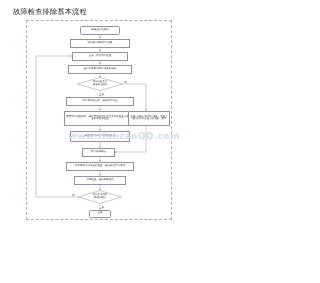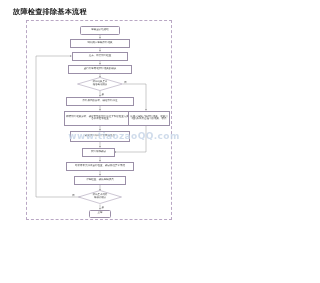--- a/index.html
+++ b/index.html
@@ -7,21 +7,21 @@
     width:200px;height:283px;
     background:#ffffff;
     font-family:"DejaVu Sans","Liberation Sans",sans-serif;
     overflow:hidden;
     position:relative;
   }
   #page-title{
     position:absolute;
     left:13px; top:7px;
     font-size:7.2px;
-    font-weight:bold;
+    font-weight:normal;
     color:#1a1a1a;
     letter-spacing:0.2px;
     white-space:nowrap;
   }
   #frame{
     position:absolute;
     left:26px; top:20px;
     width:146px; height:200px;
     border:1px dashed #b9a7c4;
     box-sizing:border-box;

